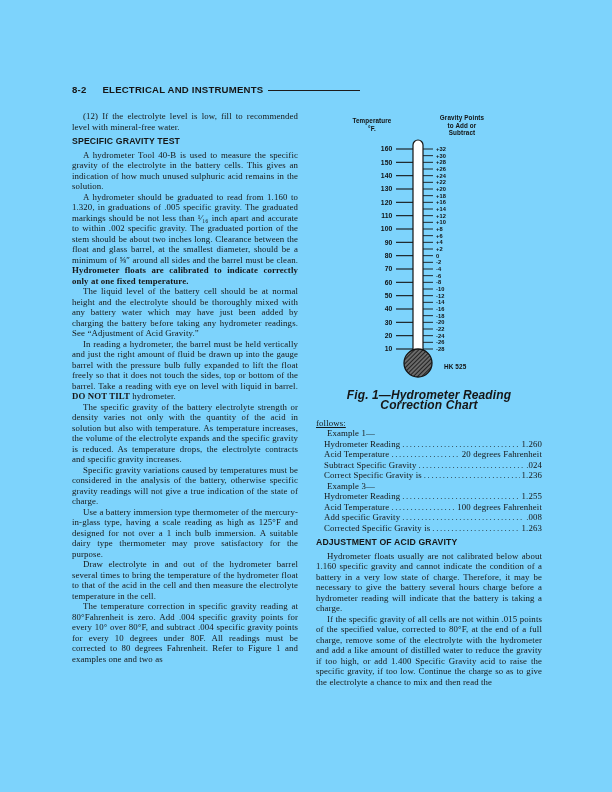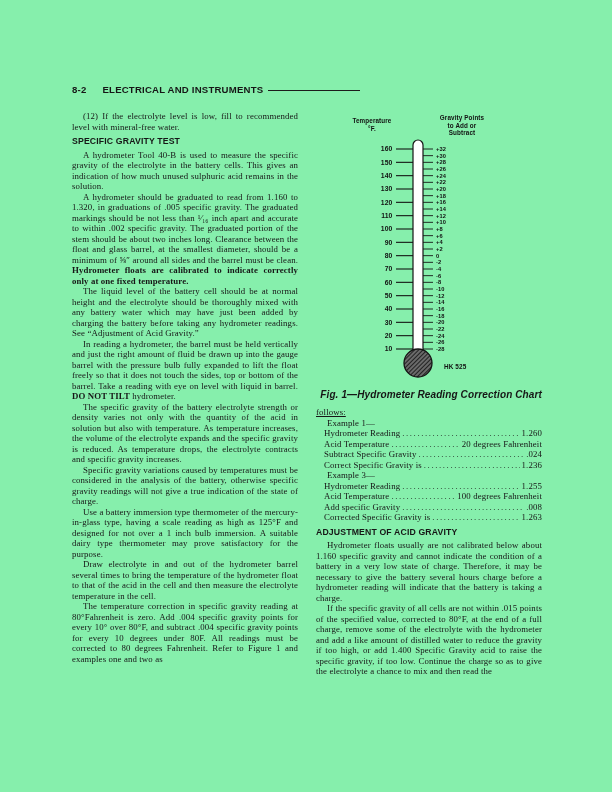--- a/index.html
+++ b/index.html
@@ -1,19 +1,19 @@
 <!DOCTYPE html>
 <html><head>
 <meta charset="utf-8">
 <style>
   * { box-sizing: border-box; }
   html,body { margin:0; padding:0; }
   body { width:612px; height:792px; background:#f4f3ef; }
   .page {
-    position:relative; width:612px; height:792px; background:#86efac;
+    position:relative; width:612px; height:792px; background:#7dd3fc;
     font-family:"Liberation Serif", serif; color:#161616; overflow:hidden;
   }
   .inner { position:absolute; top:84px; left:72px; width:470px; }
 
   .pagehead {
     display:flex; align-items:center;
     font-family:"Liberation Sans", sans-serif; font-weight:bold; font-size:9.6px;
     letter-spacing:0.2px; white-space:nowrap;
   }
   .pagehead .num { margin-right:16px; }
@@ -26,21 +26,21 @@
   h3 {
     font-family:"Liberation Sans", sans-serif; font-size:8.7px; font-weight:bold;
     margin:4px 0 3px 0; letter-spacing:0.15px; text-align:left;
   }
   b { font-weight:bold; }
 
   
   .figure { width:206px; margin:0 auto; }
   .caption {
     font-family:"Liberation Sans", sans-serif; font-weight:bold; font-style:italic;
-    font-size:10px; text-align:right; margin:4px 0 7px 0;
+    font-size:12px; text-align:center; margin:4px 0 7px 0;
   }
   .tick  { stroke:#151515; stroke-width:1.1; }
   .gtick { stroke:#151515; stroke-width:0.9; }
   .ticklabel  { font:bold 6.8px "Liberation Sans", sans-serif; fill:#111; }
   .gticklabel { font:bold 5.7px "Liberation Sans", sans-serif; fill:#111; }
   .figlabel   { font:bold 6.3px "Liberation Sans", sans-serif; fill:#111; }
   .figcode    { font:bold 6.4px "Liberation Sans", sans-serif; fill:#111; }
 
   
   .xline { display:flex; align-items:baseline; padding-left:8px; white-space:nowrap; text-indent:0; }

